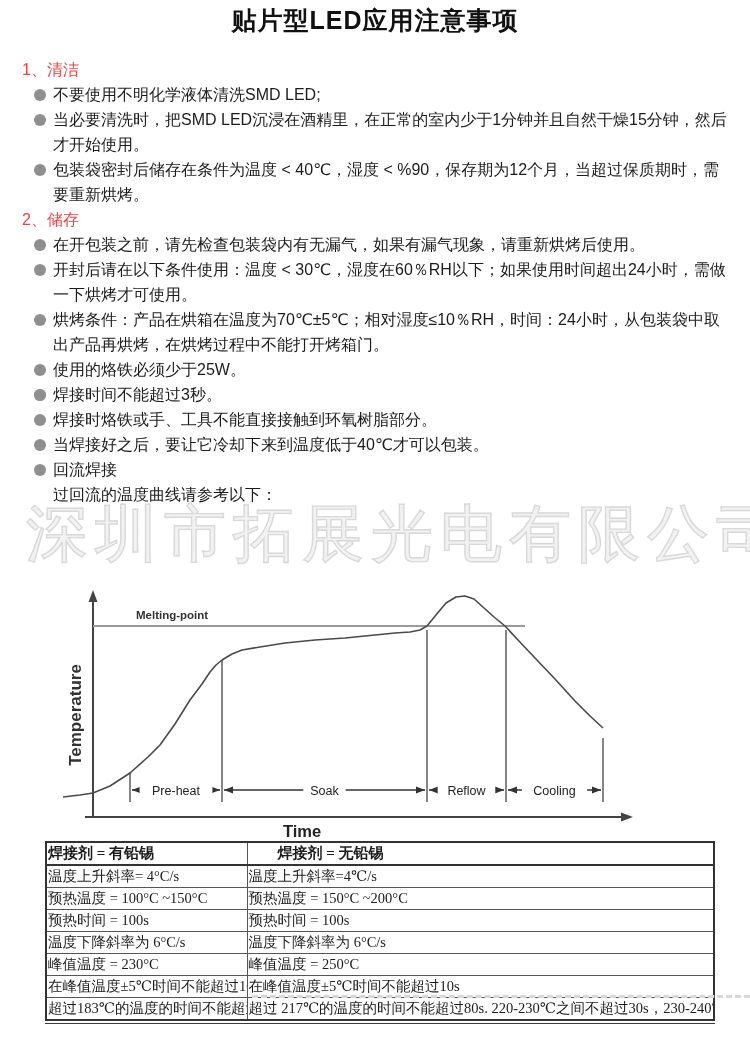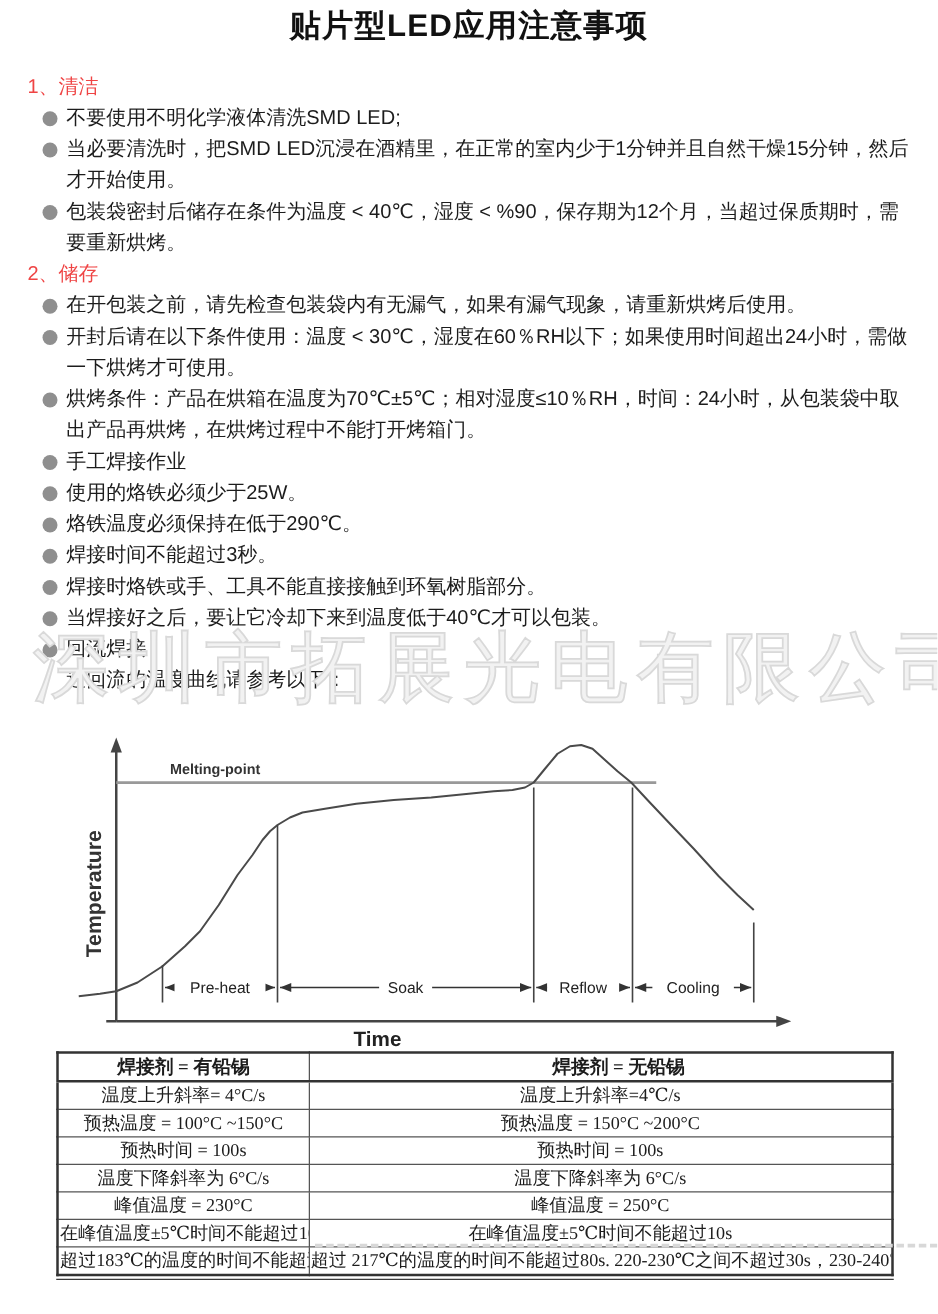--- a/index.html
+++ b/index.html
@@ -39,21 +39,21 @@
     position:absolute; top:841px; left:45px; width:670px;
     border-bottom:1px solid #3a3a3a; padding-bottom:2px; background:transparent;
   }
   table.solder {
     width:100%; border-collapse:collapse; table-layout:fixed;
     font-family:"Liberation Serif","DejaVu Serif",serif;
     font-size:14.5px; color:#1c1c1c; border:2px solid #333;
   }
   table.solder td, table.solder th {
     border:1px solid #555; height:21px; padding:0 1px;
-    text-align:center; font-weight:normal; overflow:hidden; white-space:nowrap;
+    text-align:left; font-weight:normal; overflow:hidden; white-space:nowrap;
   }
   table.solder th {
     font-weight:bold; font-size:15px; border-bottom:2px solid #333;
   }
   table.solder th.col2 { padding-left:30px; }
   table.solder col.c1 { width:201px; }
 </style>
 </head>
 <body>
 
@@ -69,23 +69,22 @@
     <div class="section-label">1、清洁</div>
     <div class="bullet"><span class="dot"></span><span>不要使用不明化学液体清洗SMD LED;</span></div>
     <div class="bullet"><span class="dot"></span><span>当必要清洗时，把SMD LED沉浸在酒精里，在正常的室内少于1分钟并且自然干燥15分钟，然后才开始使用。</span></div>
     <div class="bullet"><span class="dot"></span><span>包装袋密封后储存在条件为温度 &lt; 40℃，湿度 &lt; %90，保存期为12个月，当超过保质期时，需要重新烘烤。</span></div>
 
     <div class="section-label">2、储存</div>
     <div class="bullet"><span class="dot"></span><span>在开包装之前，请先检查包装袋内有无漏气，如果有漏气现象，请重新烘烤后使用。</span></div>
     <div class="bullet"><span class="dot"></span><span>开封后请在以下条件使用：温度 &lt; 30℃，湿度在60％RH以下；如果使用时间超出24小时，需做一下烘烤才可使用。</span></div>
     <div class="bullet"><span class="dot"></span><span>烘烤条件：产品在烘箱在温度为70℃±5℃；相对湿度≤10％RH，时间：24小时，从包装袋中取出产品再烘烤，在烘烤过程中不能打开烤箱门。</span></div>
 
-    <div class="bullet"><span class="dot"></span><span>手工焊接作业</span></div>
     <div class="bullet"><span class="dot"></span><span>使用的烙铁必须少于25W。</span></div>
-    <div class="bullet"><span class="dot"></span><span>烙铁温度必须保持在低于290℃。</span></div>
+    <div class="bullet"><span class="dot"></span></div>
     <div class="bullet"><span class="dot"></span><span>焊接时间不能超过3秒。</span></div>
     <div class="bullet"><span class="dot"></span><span>焊接时烙铁或手、工具不能直接接触到环氧树脂部分。</span></div>
     <div class="bullet"><span class="dot"></span><span>当焊接好之后，要让它冷却下来到温度低于40℃才可以包装。</span></div>
     <div class="bullet"><span class="dot"></span><span>回流焊接</span></div>
     <div class="bullet"><span>过回流的温度曲线请参考以下：</span></div>
 
   </div>
 
   <div class="chart">
     <svg width="622" height="256" viewBox="0 0 622 256" xmlns="http://www.w3.org/2000/svg">

